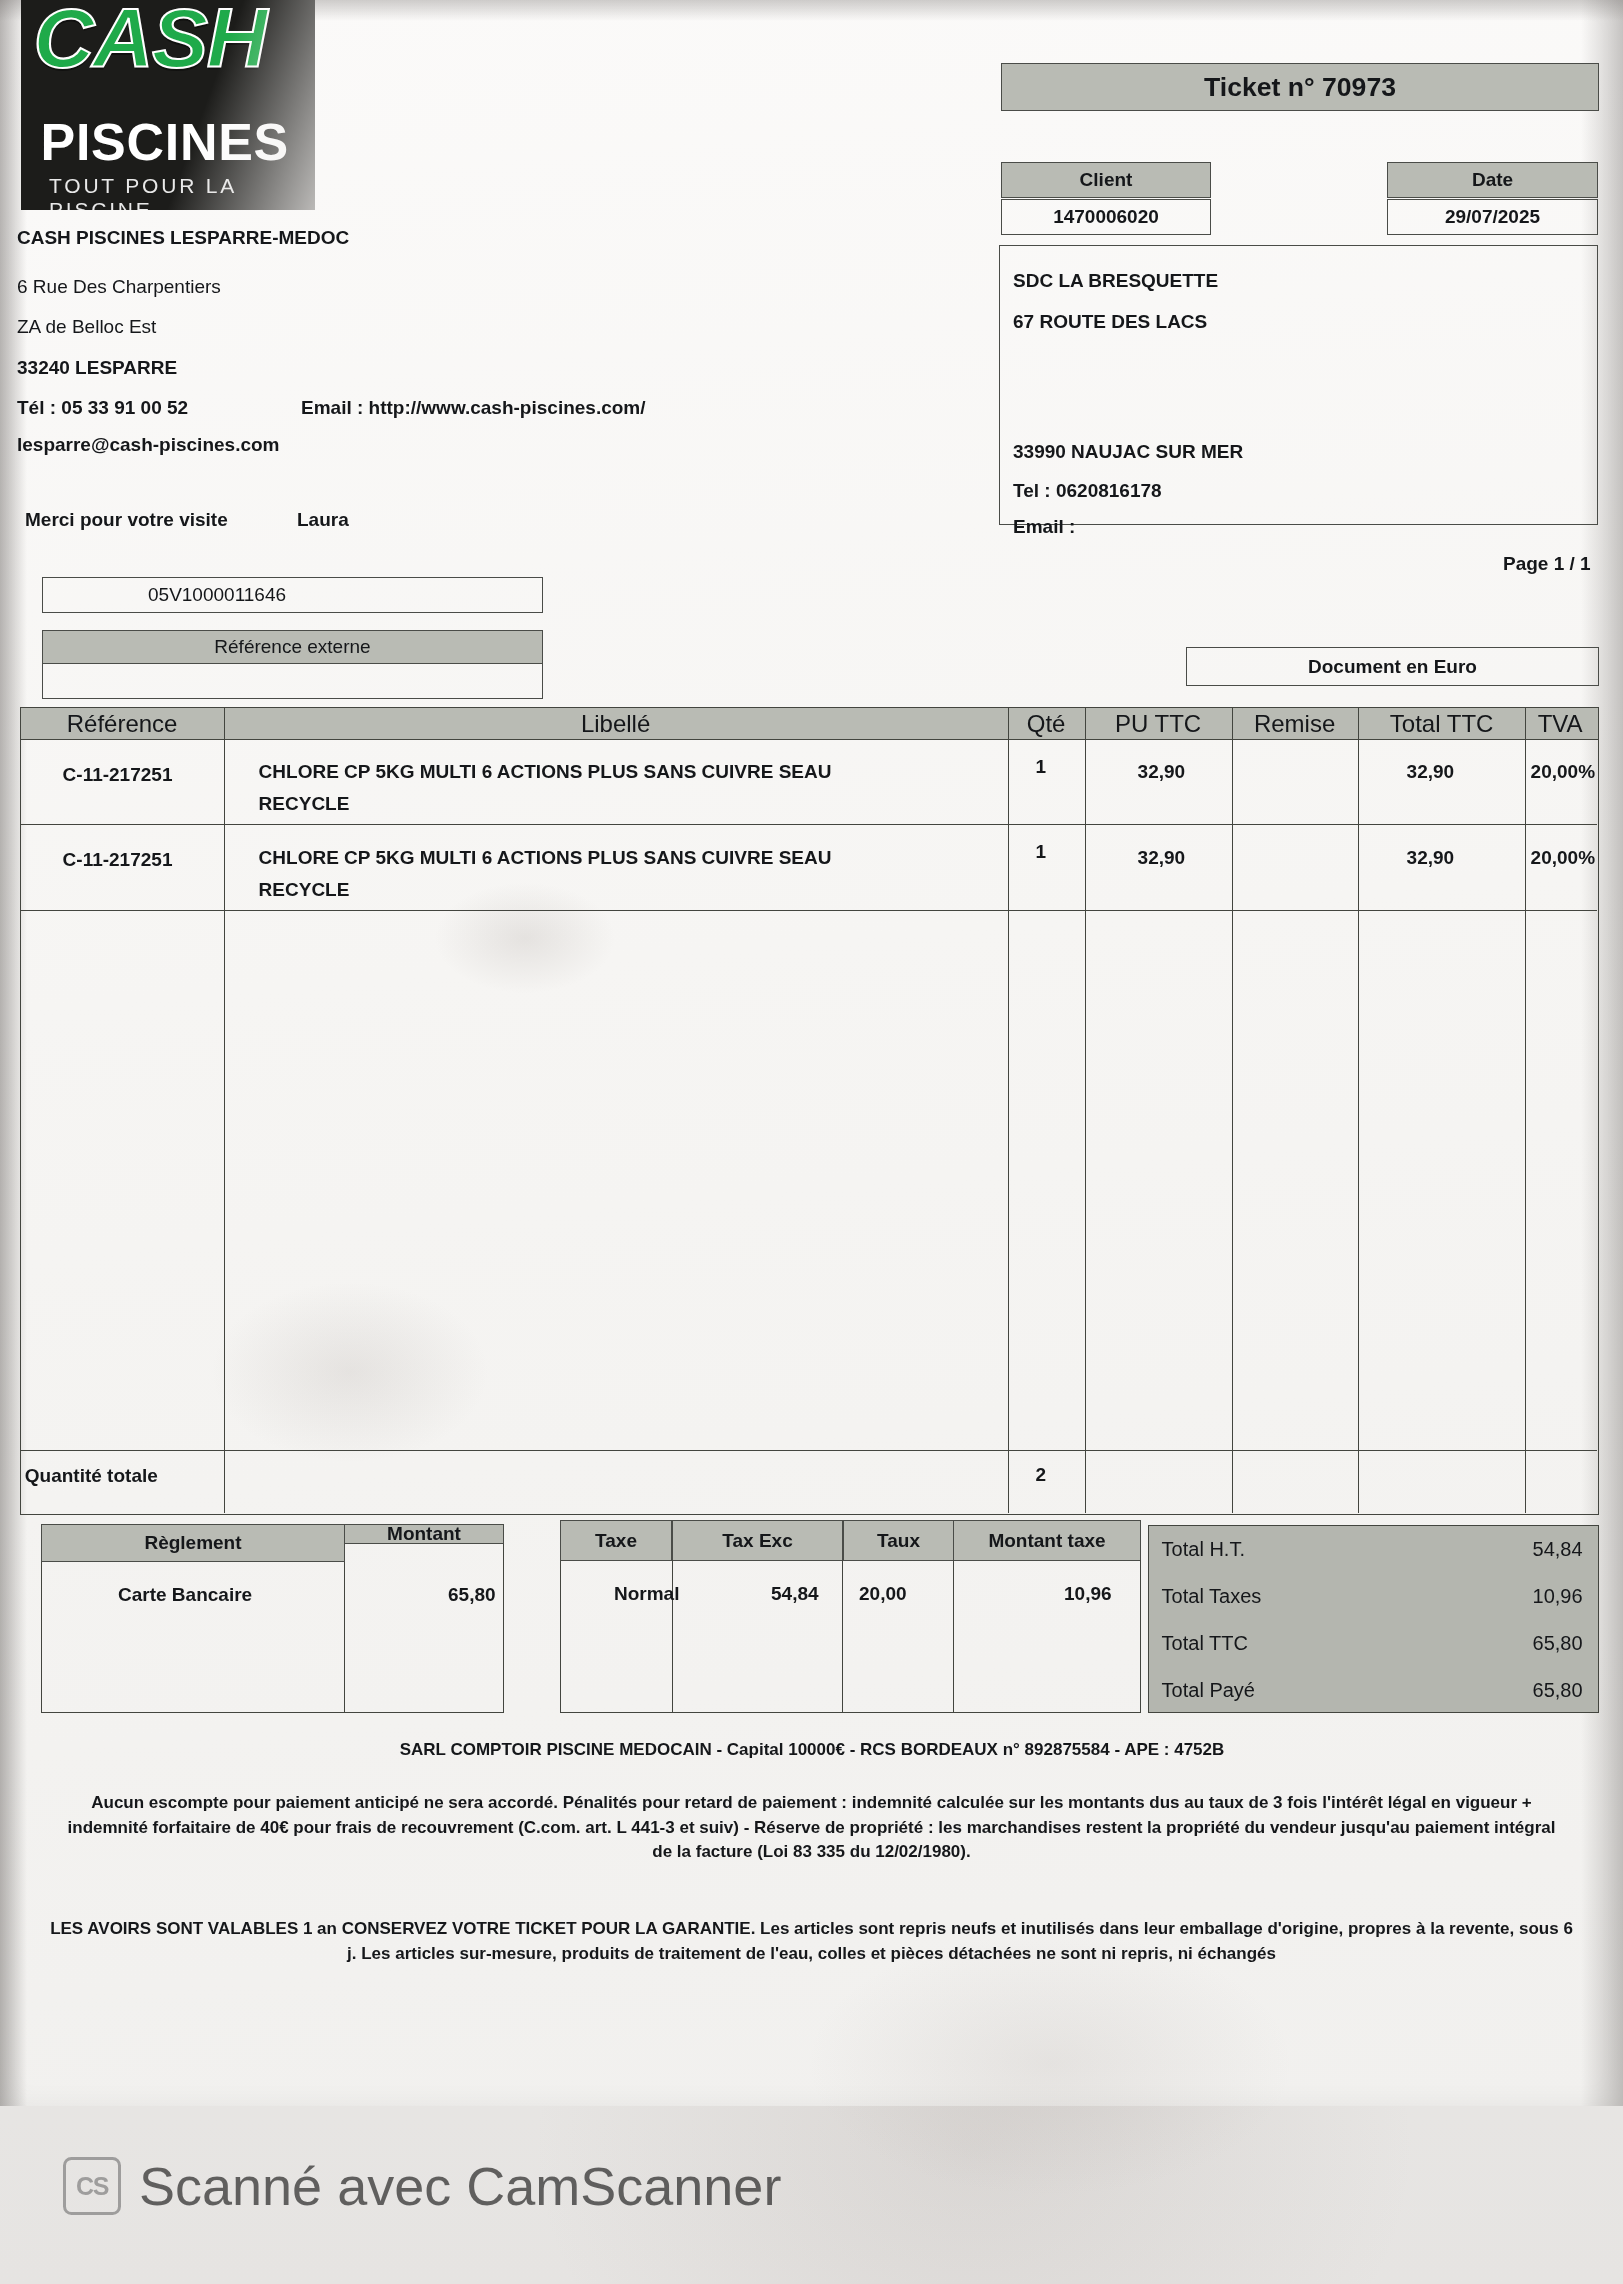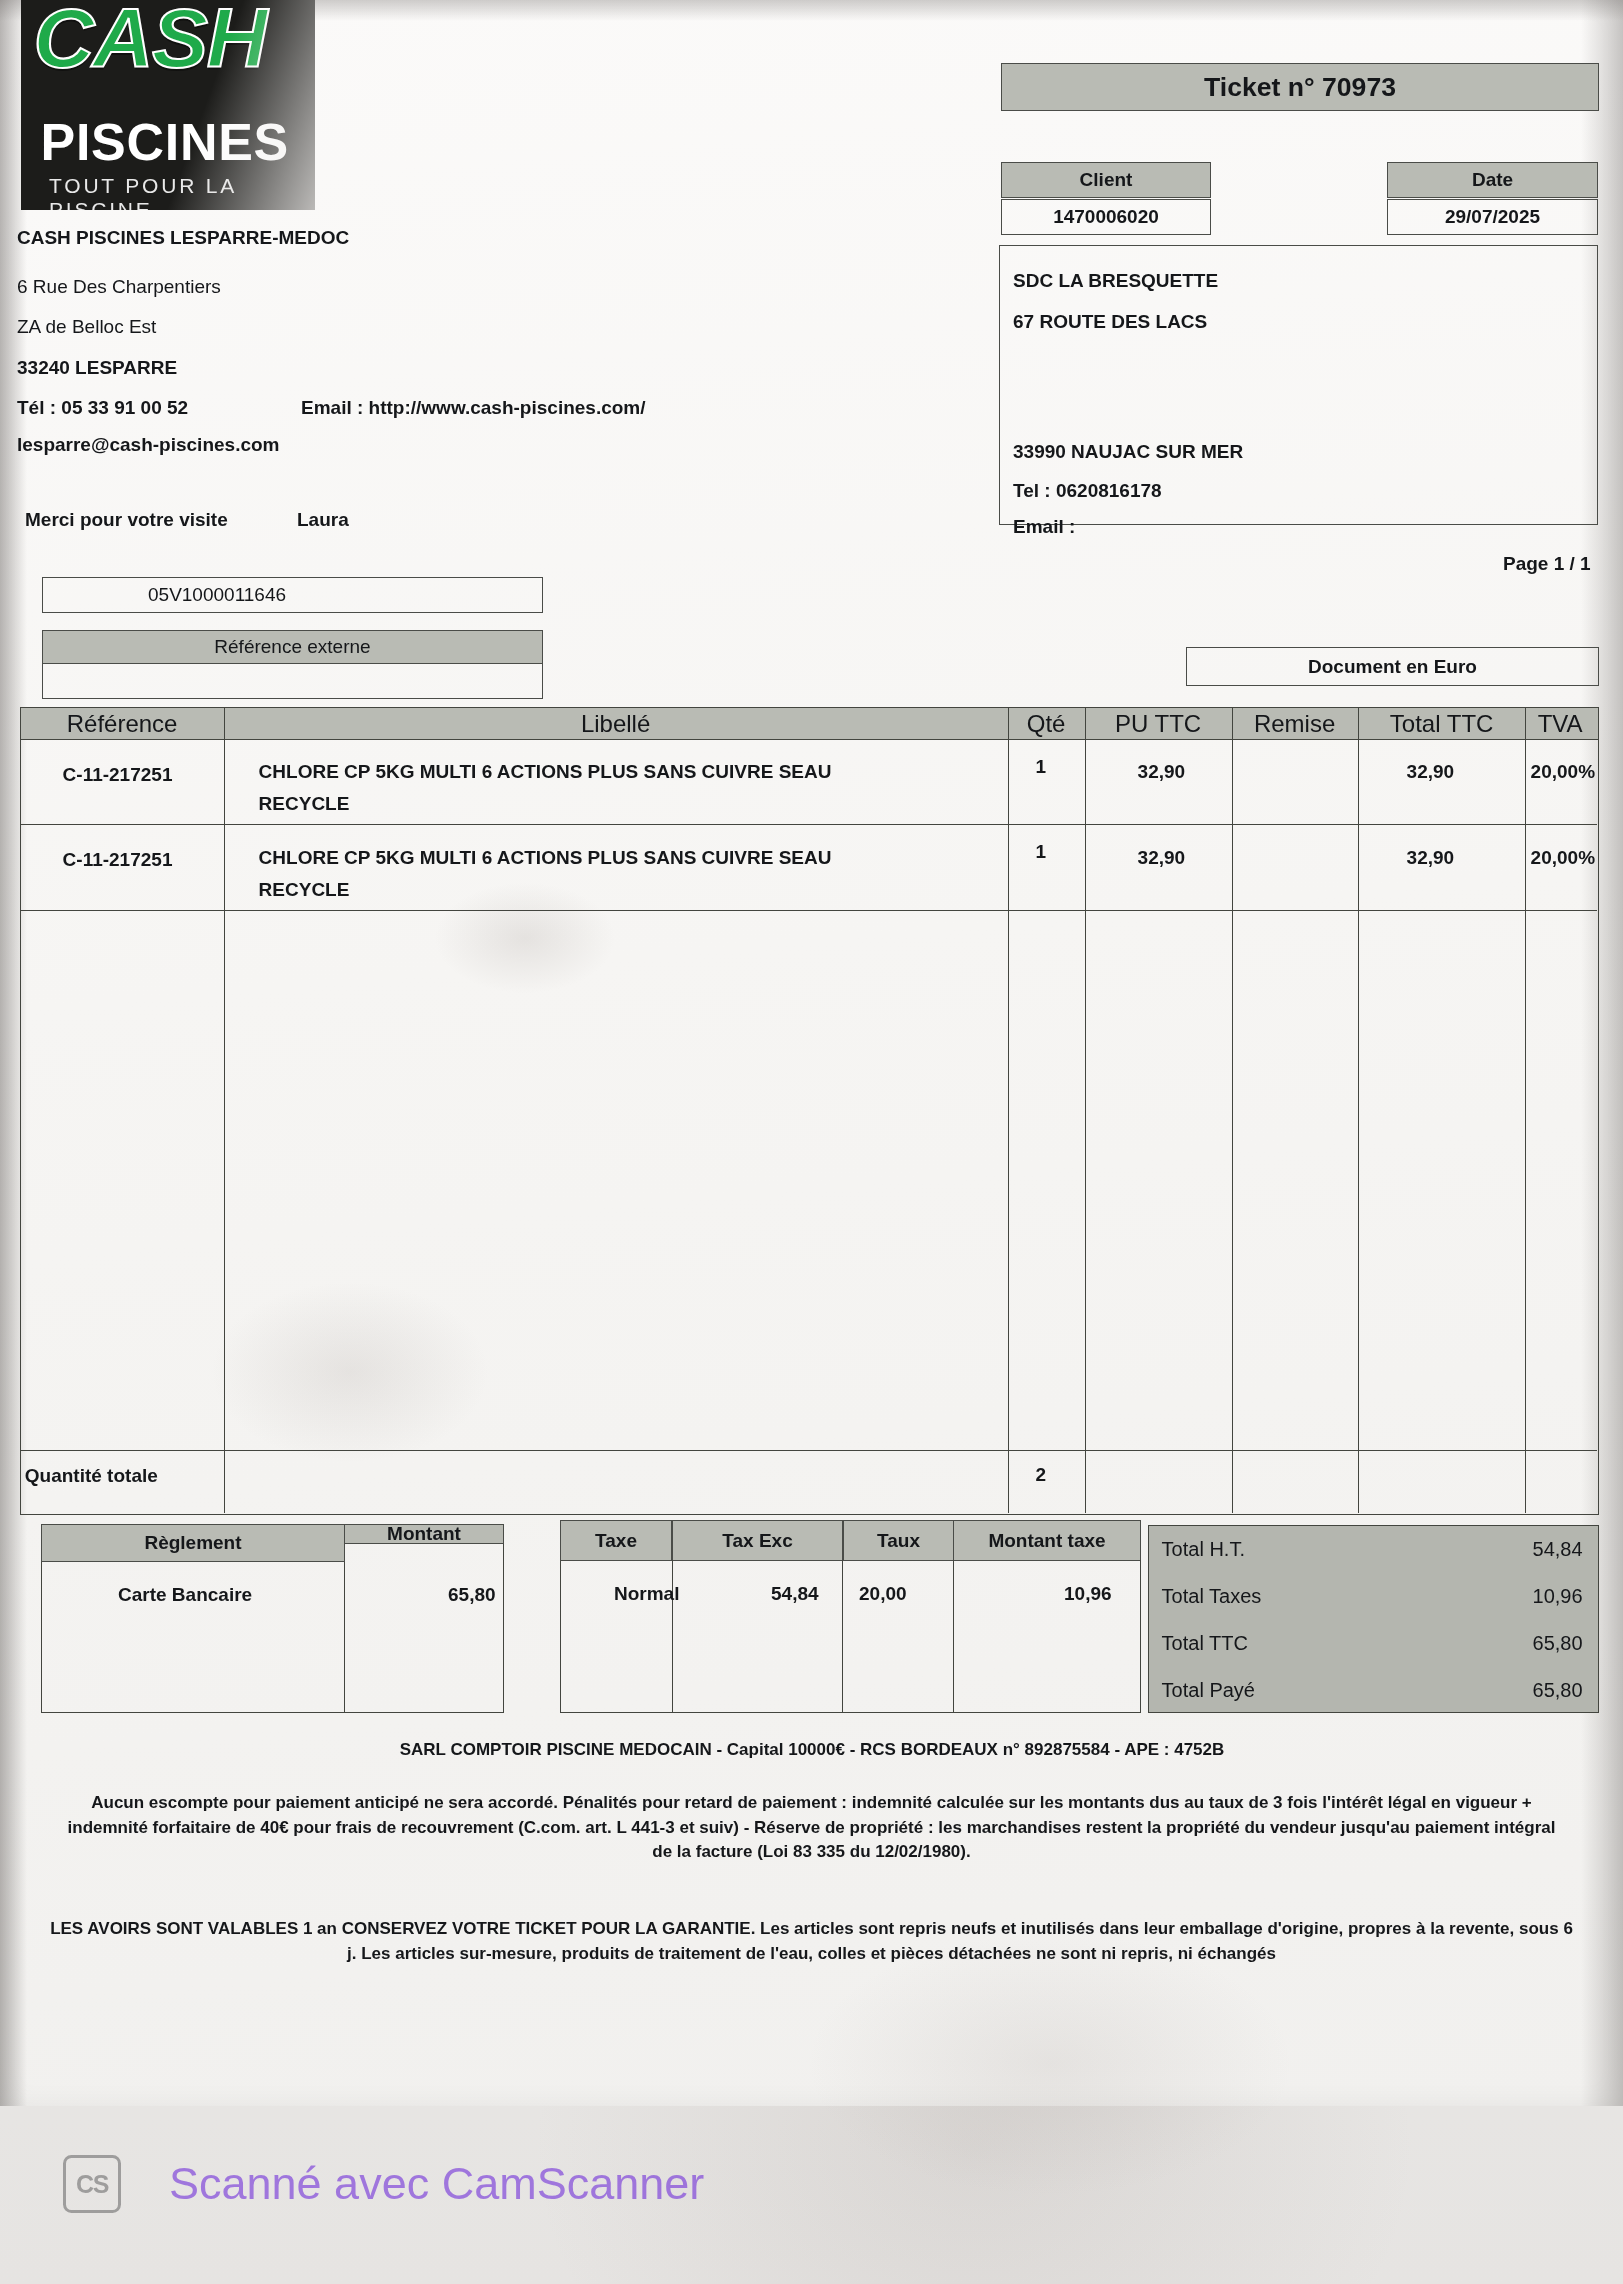--- a/index.html
+++ b/index.html
@@ -216,35 +216,34 @@
     font-weight: bold;
   }
 
   
   .cs {
     position: absolute;
     left: 63px;
     top: 2155px;
     display: flex;
     align-items: center;
-    gap: 12px;
+    gap: 18px;
     opacity: 0.58;
   }
   .cs-icon {
     width: 52px; height: 52px;
     border: 3.5px solid #6b6b6b;
     border-radius: 8.4px;
     display: flex; align-items: center; justify-content: center;
     font-size: 25px; font-weight: bold; color: #6b6b6b;
     letter-spacing: -1.4px;
   }
   .cs-text {
-    font-size: 45px;
-    color: #6d28d9;
-    margin-left: 36px;
+    font-size: 54px;
+    color: #000000;
   }
   .smudge {
     position: absolute;
     border-radius: 50%;
     pointer-events: none;
   }
 </style>
 </head>
 <body>
 

